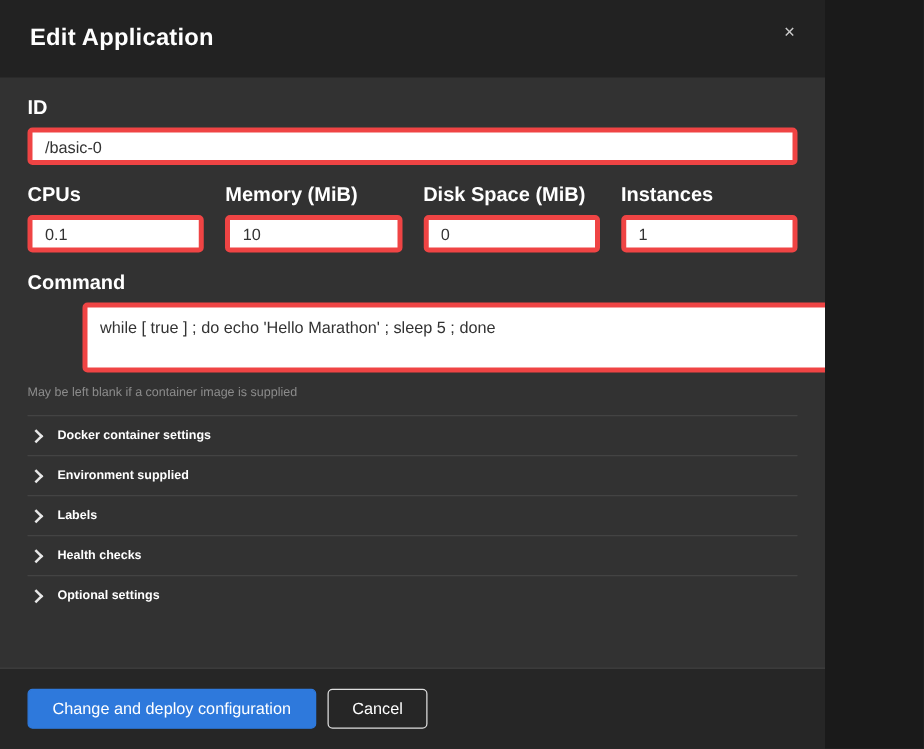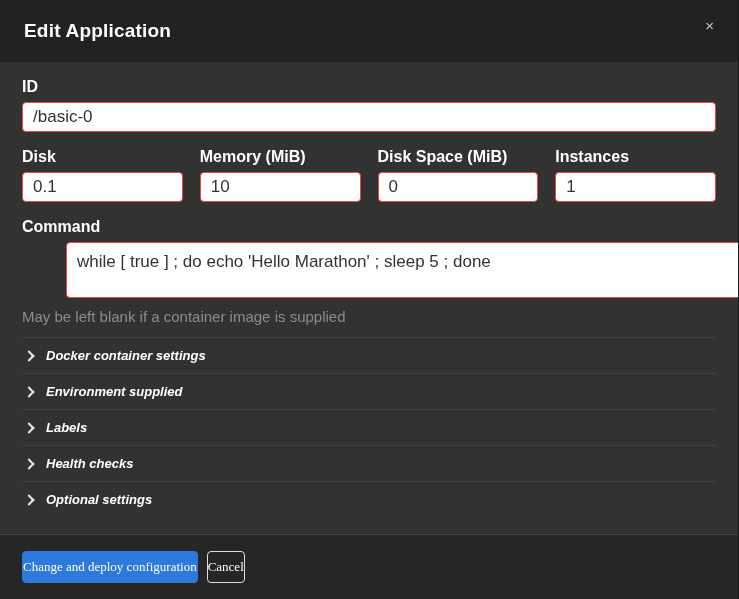--- a/index.html
+++ b/index.html
@@ -3,21 +3,21 @@
 <meta charset="utf-8">
 <style>
   * { margin: 0; padding: 0; box-sizing: border-box; }
   html, body { width: 739px; height: 599px; }
   body {
     font-family: "Liberation Sans", sans-serif;
     background: #1a1a1a;
     color: #ffffff;
   }
   .modal {
-    width: 738px;
+    width: 660px;
     height: 599px;
     display: flex;
     flex-direction: column;
     background: #323232;
     overflow: hidden;
   }
   .modal-header {
     flex: 0 0 auto;
     background: #222222;
     height: 62px;
@@ -51,43 +51,43 @@
     display: block;
     font-size: 16px;
     font-weight: 700;
     color: #ffffff;
     margin-bottom: 6px;
   }
   .text-input {
     width: 100%;
     height: 30px;
     background: #ffffff;
-    border: 1px solid #ef4444;
+    border: 4px solid #ef4444;
     border-radius: 4px;
     padding: 4px 10px;
-    font-size: 17px;
+    font-size: 13px;
     color: #333333;
     font-family: "Liberation Sans", sans-serif;
   }
   .row4 {
     display: grid;
     grid-template-columns: repeat(4, 1fr);
     gap: 17px;
     margin-top: 16px;
   }
   .command-group { margin-top: 16px; }
   textarea.text-input {
     height: 56px;
     resize: both;
     line-height: 1.4;
     padding-top: 7px;
     margin-left: 44px;
   }
   .help-text {
-    font-size: 15px;
+    font-size: 10px;
     color: #8c8c8c;
     margin-top: 6px;
   }
   .sections { margin-top: 12px; }
   .section-row {
     display: flex;
     align-items: center;
     gap: 13px;
     padding: 10px 0;
     border-top: 1px solid #434343;
@@ -96,38 +96,37 @@
   .chev {
     width: 8px;
     height: 8px;
     border-top: 2px solid #e8e8e8;
     border-right: 2px solid #e8e8e8;
     transform: rotate(45deg);
     flex: 0 0 auto;
     margin-left: 3px;
   }
   .section-label {
-    font-size: 13px;
+    font-size: 10px;
     font-weight: 700;
-    font-style: italic;
   }
   .modal-footer {
     flex: 0 0 auto;
     background: #262626;
     border-top: 1px solid #434343;
     padding: 16px 22px;
     display: flex;
     align-items: center;
     gap: 9px;
   }
   .btn {
-    font-family: Liberation Serif, serif;
+    font-family: Liberation Sans, sans-serif;
     font-size: 13px;
     border-radius: 4px;
-    padding: 7px 0;
+    padding: 7px 19px;
     cursor: pointer;
     line-height: 1.2;
   }
   .btn-primary {
     background: #2e79dc;
     border: 1px solid #2e79dc;
     color: #ffffff;
   }
   .btn-default {
     background: transparent;
@@ -147,21 +146,21 @@
 
   <div class="modal-body">
 
     <div class="field-group">
       <label class="field-label">ID</label>
       <input class="text-input" type="text" value="/basic-0" style="">
     </div>
 
     <div class="row4">
       <div>
-        <label class="field-label">Disk</label>
+        <label class="field-label">CPUs</label>
         <input class="text-input" type="text" value="0.1" style="">
       </div>
       <div>
         <label class="field-label">Memory (MiB)</label>
         <input class="text-input" type="text" value="10" style="">
       </div>
       <div>
         <label class="field-label">Disk Space (MiB)</label>
         <input class="text-input" type="text" value="0" style="">
       </div>

